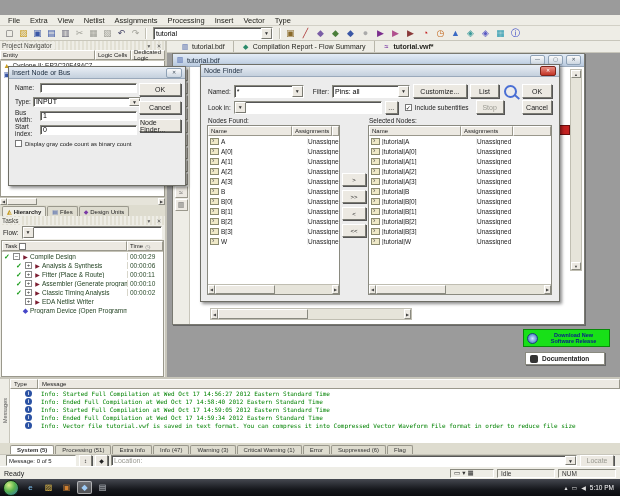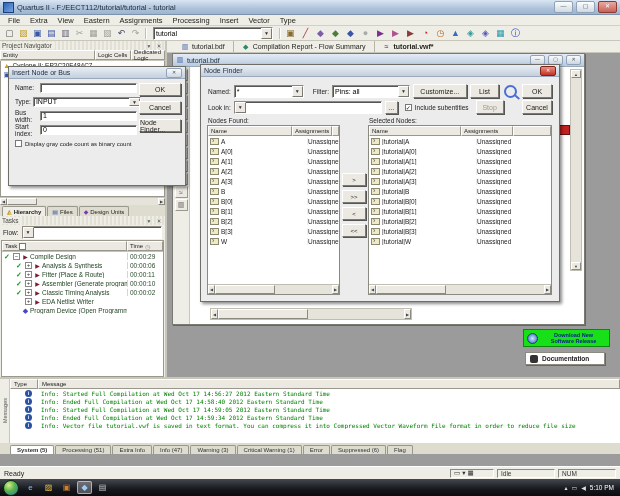--- a/index.html
+++ b/index.html
@@ -176,34 +176,27 @@
   .tb-app{width:15px;height:13px;display:flex;align-items:center;justify-content:center;font-size:8px;border-radius:2px;}
   .tb-app.active{background:rgba(255,255,255,.28);border:1px solid rgba(255,255,255,.5);box-sizing:border-box;}
   .tray{margin-left:auto;display:flex;align-items:center;gap:4px;color:#ddd;font-size:6px;}
   .tray .clock{color:#fff;font-size:6.5px;padding-right:3px;}
 </style>
 </head>
 <body>
 
 <div class="screen">
 
-  <div class="abs titlebar">
-    <span class="app-icon"></span>
-    <span class="t-text">Quartus II - F:/EECT112/tutorial/tutorial - tutorial</span>
-    <span class="wbtn">—</span>
-    <span class="wbtn">▢</span>
-    <span class="wbtn close">✕</span>
-  </div>
 
   <div class="abs menubar">
 
   <span class="menu-item">File</span>
       <span class="menu-item">Extra</span>
       <span class="menu-item">View</span>
-      <span class="menu-item">Eastern</span>
+      <span class="menu-item">Netlist</span>
       <span class="menu-item">Assignments</span>
       <span class="menu-item">Processing</span>
       <span class="menu-item">Insert</span>
       <span class="menu-item">Vector</span>
       <span class="menu-item">Type</span>
     </div>
 
   <div class="abs toolbar">
     <span style="display:flex;gap:1px">
         <span class="tbi" style="color: rgb(85, 85, 85);">▢</span>
@@ -712,20 +705,30 @@
       <span class="m-tab">Processing (51)</span>
       <span class="m-tab">Extra Info</span>
       <span class="m-tab">Info (47)</span>
       <span class="m-tab">Warning (3)</span>
       <span class="m-tab">Critical Warning (1)</span>
       <span class="m-tab">Error</span>
       <span class="m-tab">Suppressed (6)</span>
       <span class="m-tab">Flag</span>
     </div>
 
+  <div class="abs msg-counter">
+    <span class="sunken counter-box">Message: 0 of 5</span>
+    <span class="btn mini-btn">↕</span>
+    <span class="btn mini-btn">◆</span>
+    <span class="combo loc-combo">
+      <input readonly="" value="Location:" style="">
+      <span class="arrow">▼</span>
+    </span>
+    <span class="btn dis locate-btn">Locate</span>
+  </div>
 
   <div class="abs statusbar">
     <span class="ready">Ready</span>
     <span class="st-box st-icons">
       <span>▭</span>
       <span>▾</span>
       <span>▦</span>
     </span>
     <span class="st-box st-idle">Idle</span>
     <span class="st-box st-num">NUM</span>

